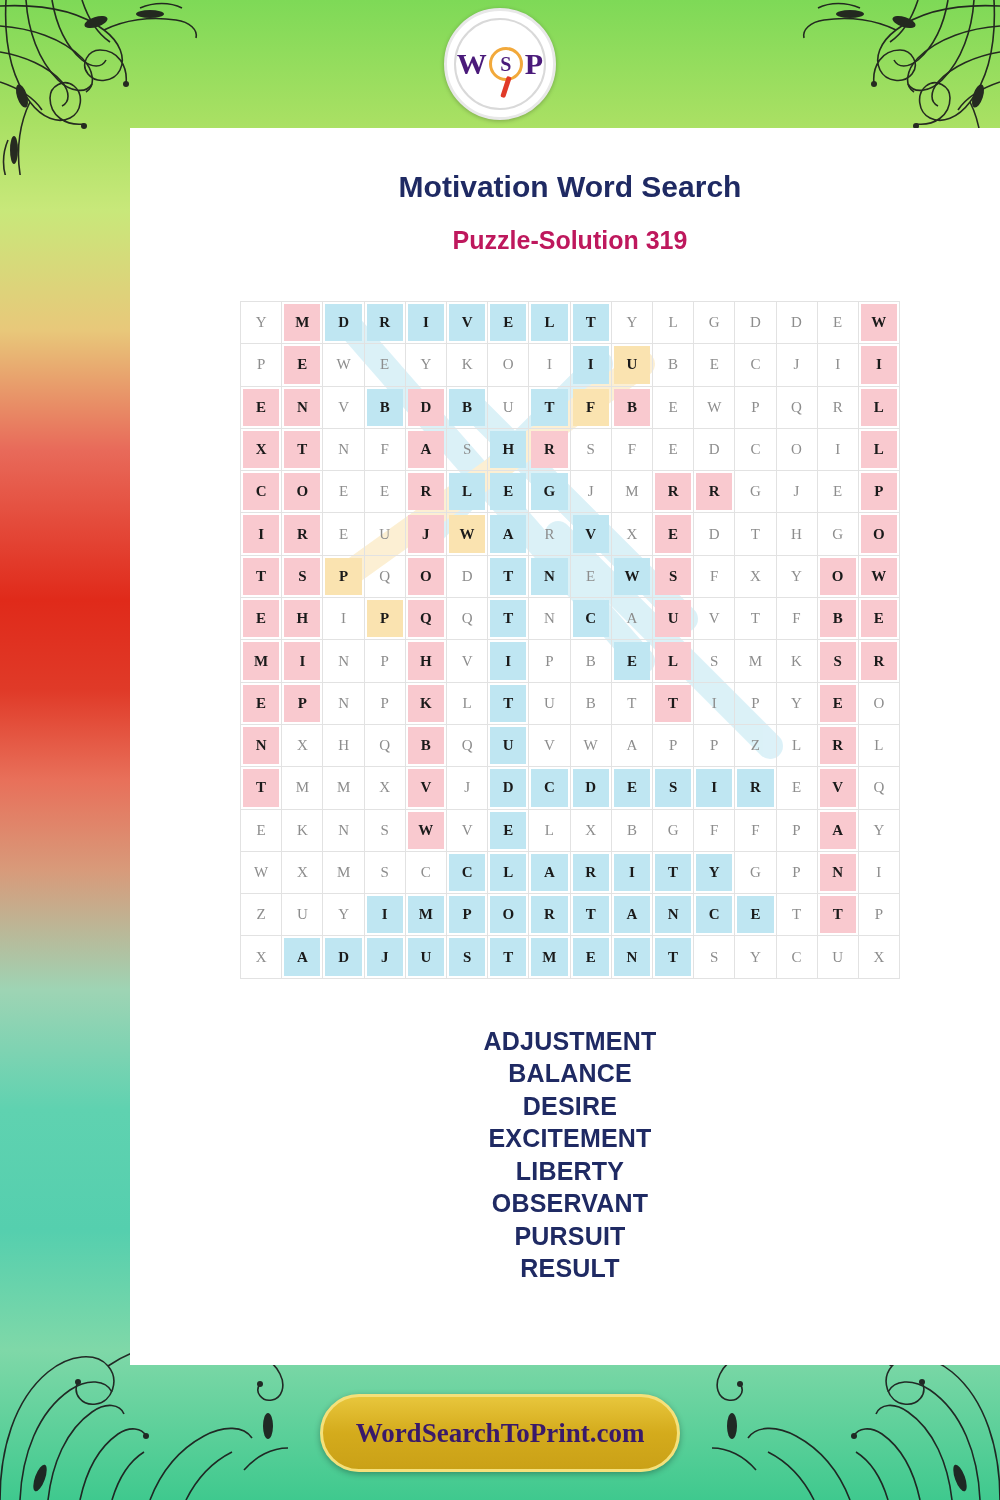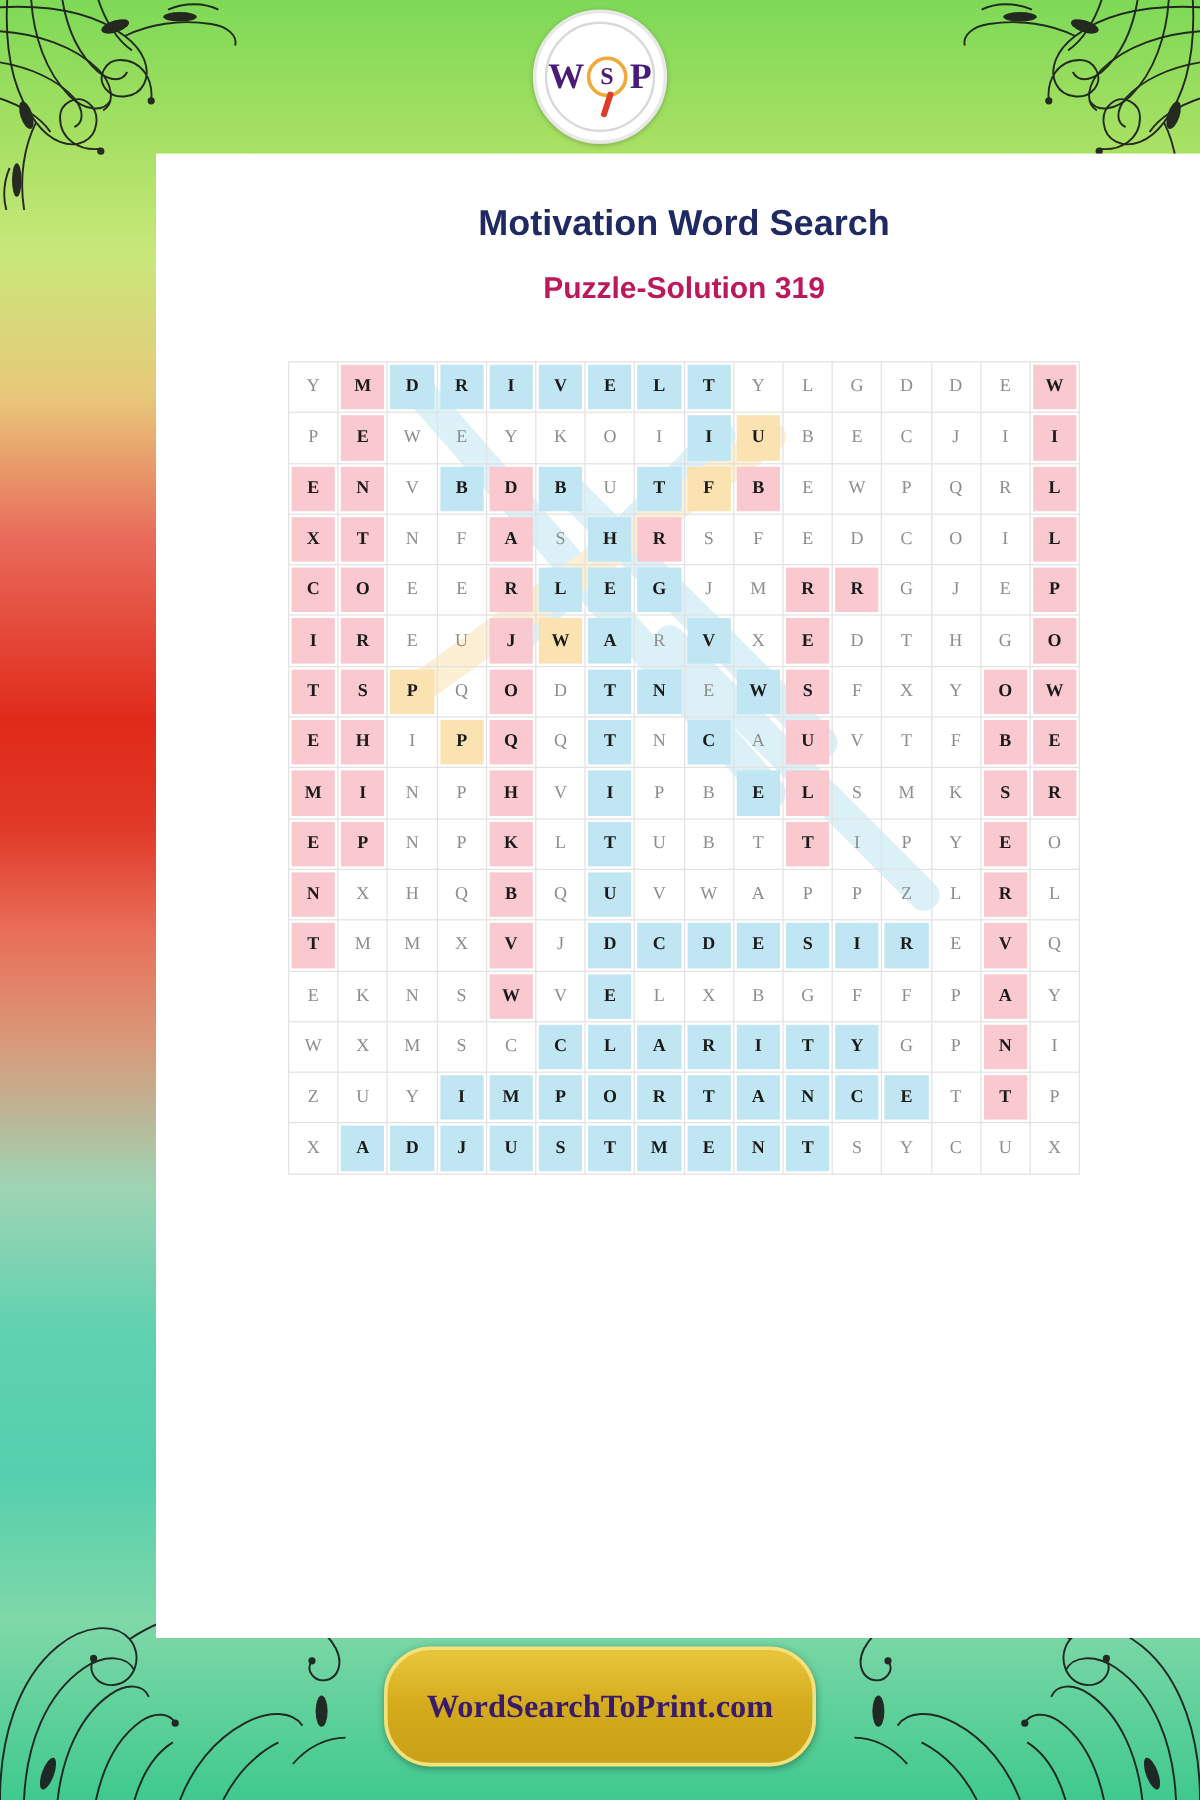--- a/index.html
+++ b/index.html
@@ -135,21 +135,21 @@
     font-size: 25px;
     font-weight: bold;
     line-height: 32.5px;
     letter-spacing: 0.2px;
   }
 
   .footer-btn {
     position: absolute;
     left: 50%; transform: translateX(-50%);
     bottom: 28px;
-    width: 360px; height: 100px;
+    width: 360px; height: 78px;
     border-radius: 39px;
     background: linear-gradient(to bottom, #e8c63c 0%, #d4ab1c 50%, #caa117 100%);
     border: 3px solid #f5e07a;
     box-shadow: 0 2px 6px rgba(0,0,0,0.3);
     display: flex; align-items: center; justify-content: center;
     z-index: 6;
   }
   .footer-btn span {
     font-family: "Liberation Serif", serif;
     font-weight: bold;
@@ -579,18 +579,28 @@
             <td><span>Y</span></td>
             <td><span>C</span></td>
             <td><span>U</span></td>
             <td><span>X</span></td>
           </tr>
         </tbody>
     </table>
   </div>
 
   <div class="words">
+    <div class="words-col">
+      <div>ADJUSTMENT</div>
+      <div>BALANCE</div>
+      <div>DESIRE</div>
+      <div>EXCITEMENT</div>
+      <div>LIBERTY</div>
+      <div>OBSERVANT</div>
+      <div>PURSUIT</div>
+      <div>RESULT</div>
+    </div>
   </div>
 </div>
 
 <div class="footer-btn">
   <span>WordSearchToPrint.com</span>
 </div>
 
 </body></html>

